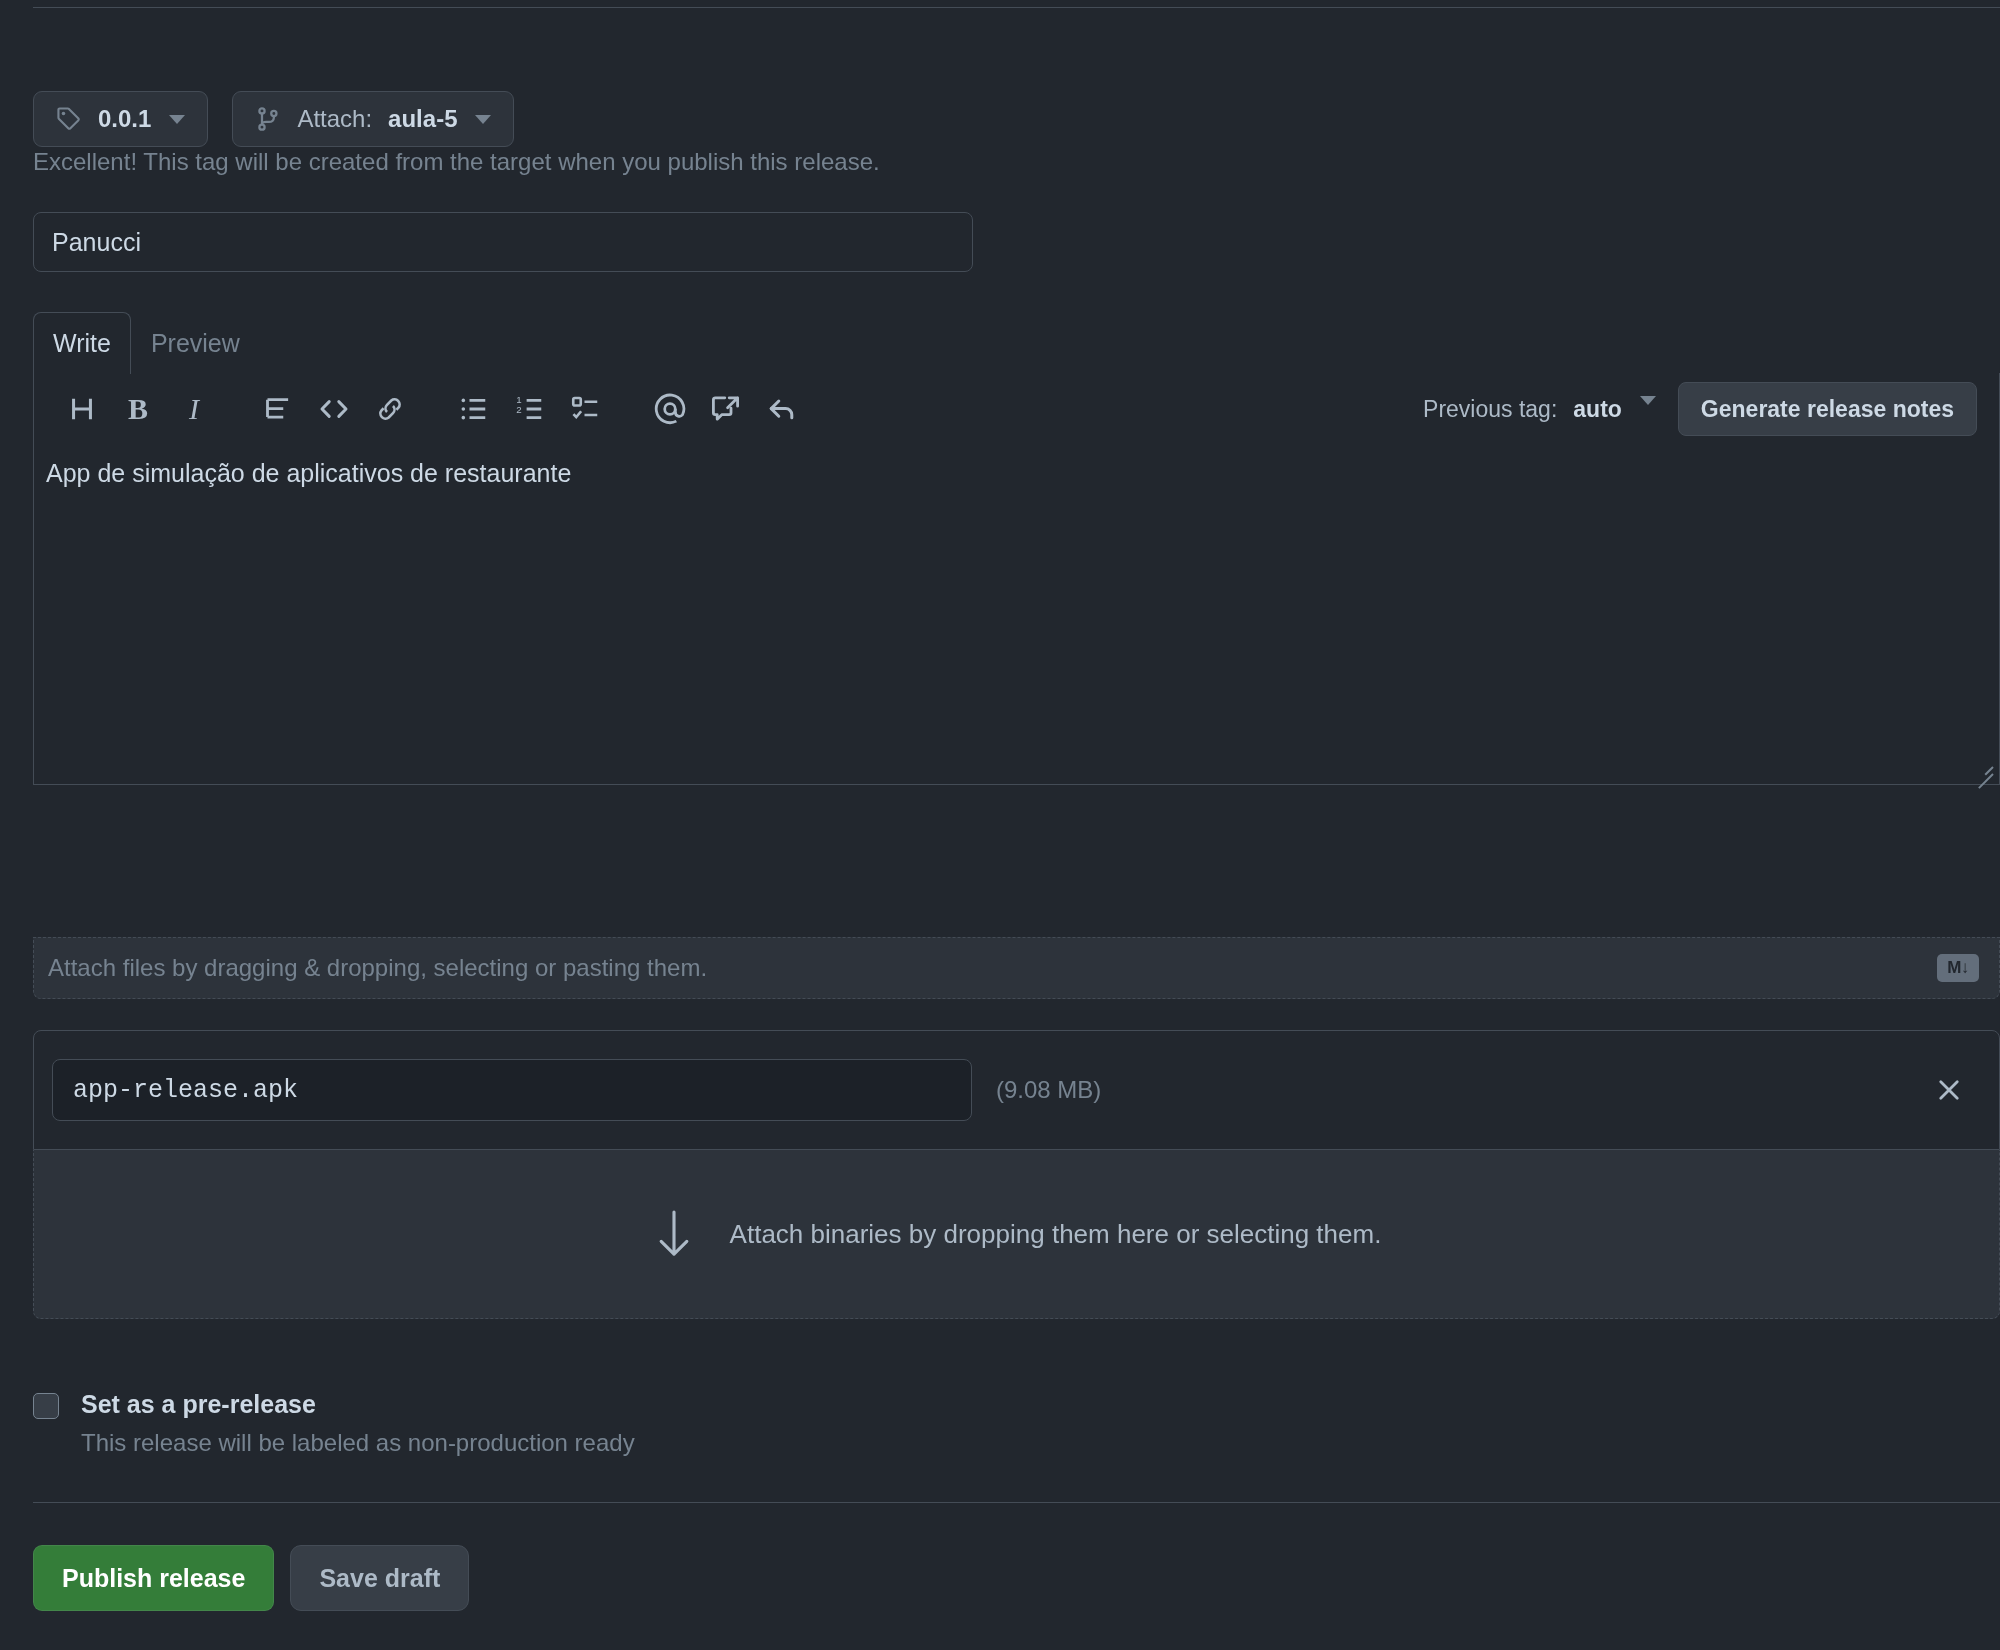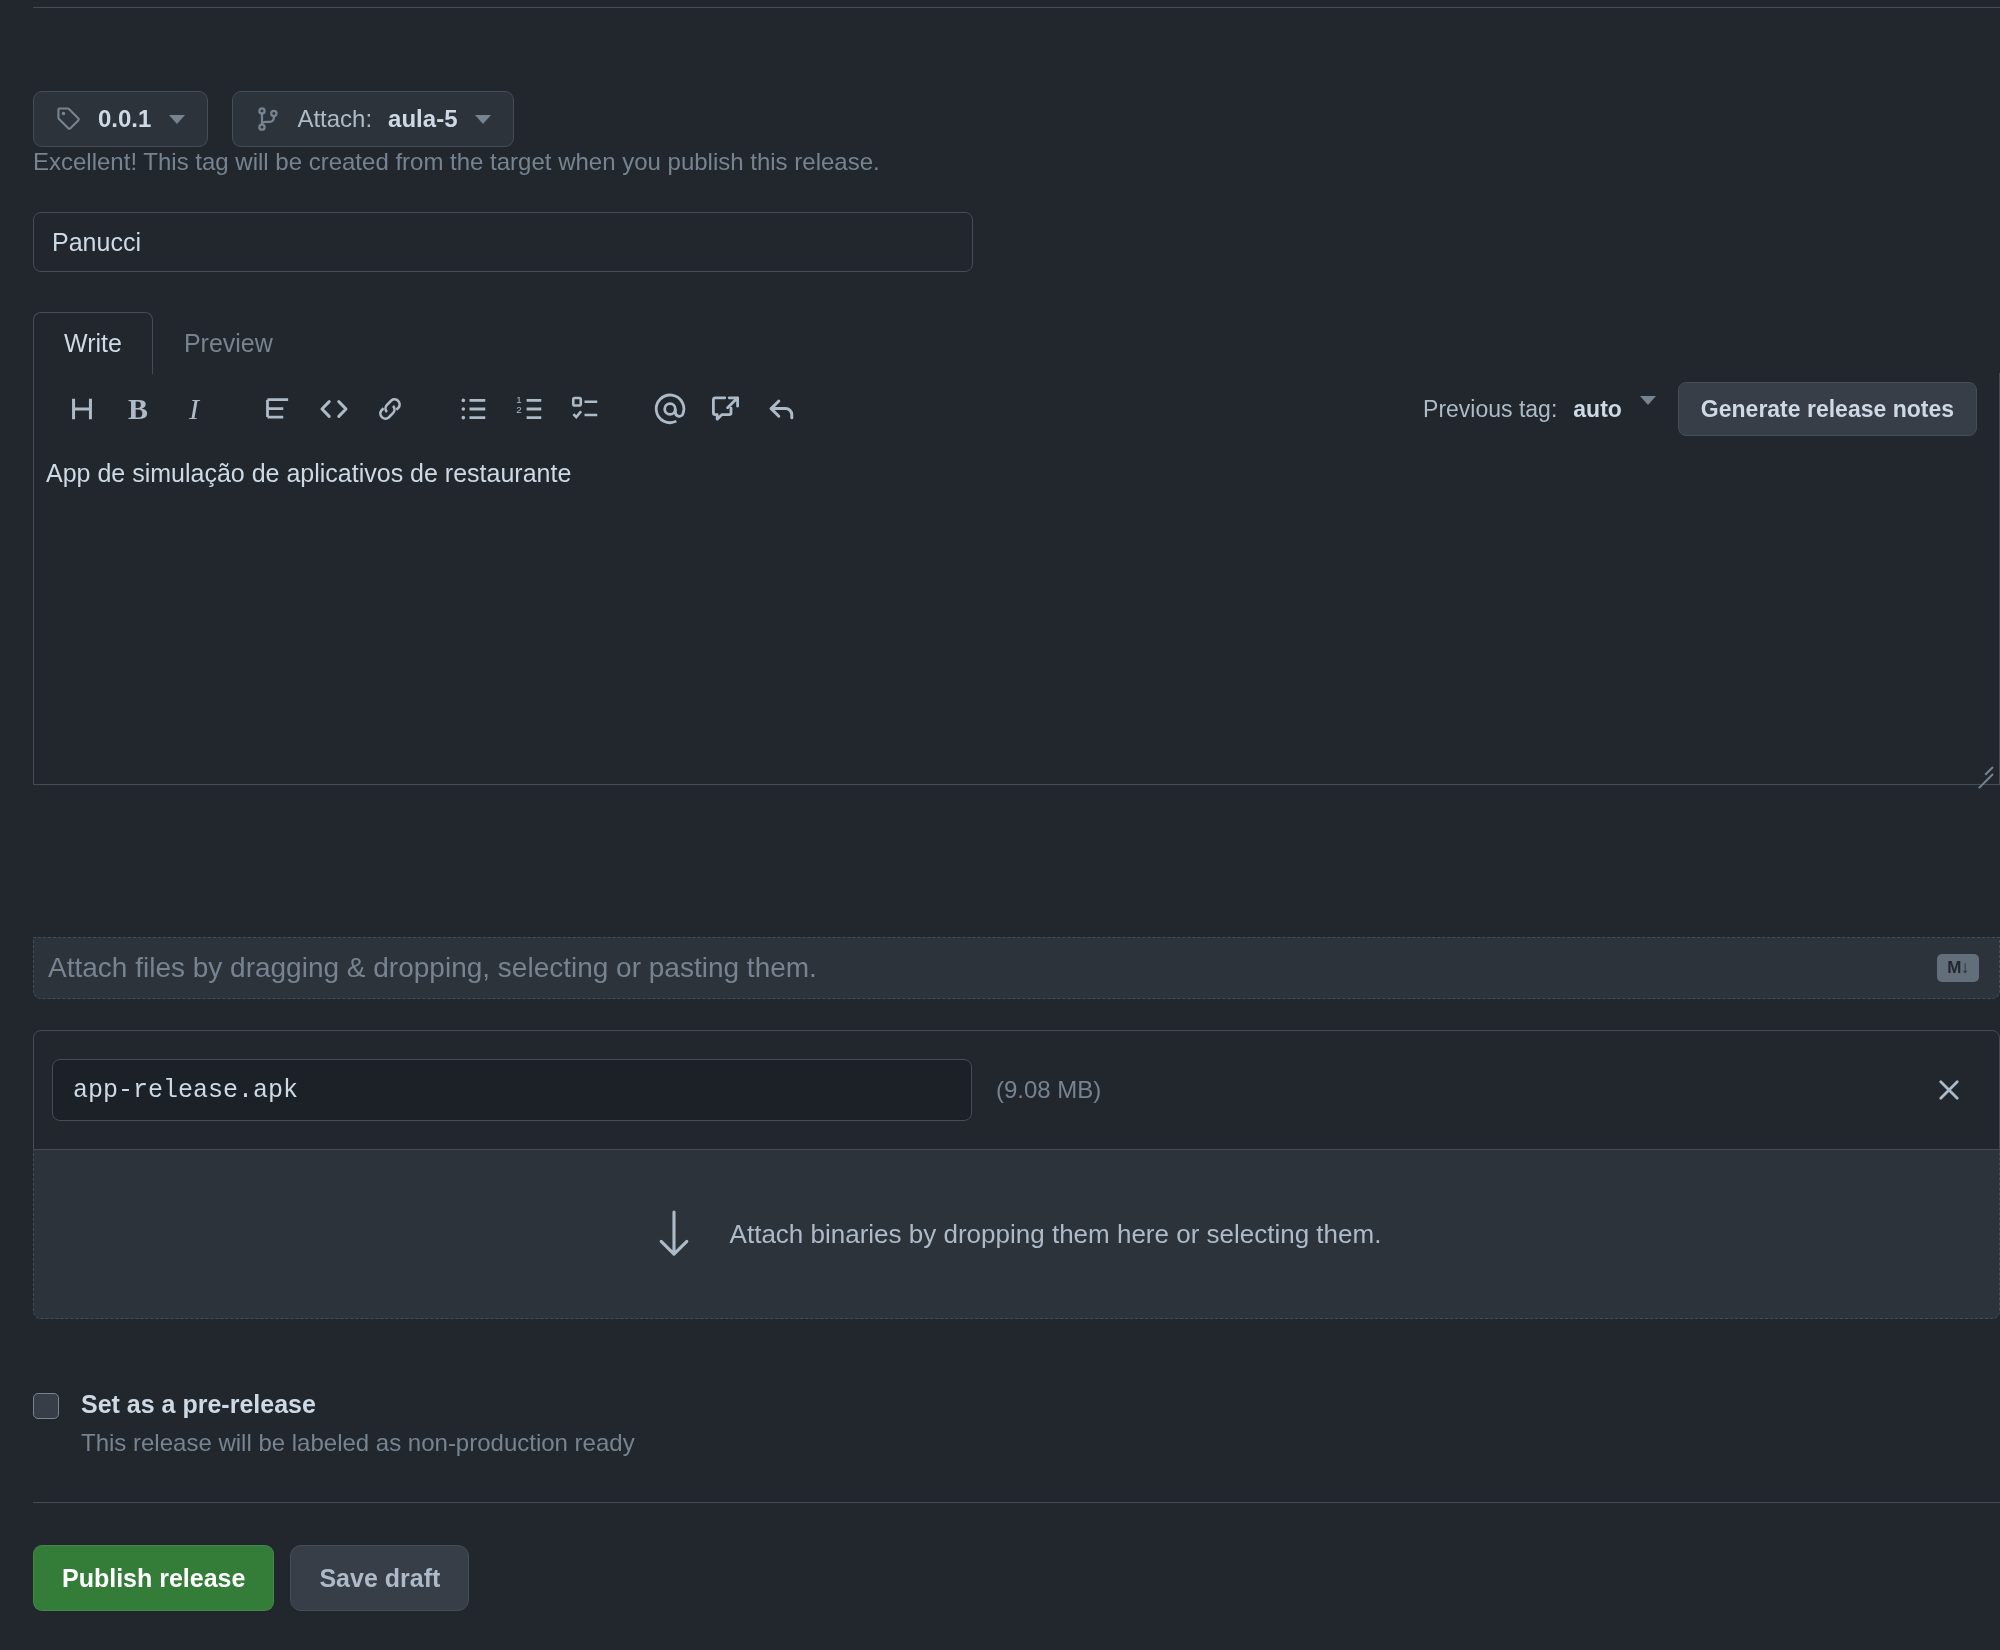--- a/index.html
+++ b/index.html
@@ -56,21 +56,21 @@
     color: #cdd9e5; font-size: 25px; font-family: "Liberation Sans", sans-serif;
     padding: 0 18px; outline: none;
   }
 
   
   .tabs {
     position: absolute; left: 33px; top: 312px;
     display: flex; align-items: flex-end; height: 62px;
   }
   .tab {
-    height: 62px; padding: 0 30px;
+    height: 62px; padding: 0 19px;
     display: flex; align-items: center;
     font-size: 25px; color: #768390; cursor: pointer;
     border: 1px solid transparent; border-bottom: none;
     border-radius: 8px 8px 0 0;
   }
   .tab.active {
     background: #22272e; color: #cdd9e5;
     border-color: #444c56;
   }
   .tabs-underline {
@@ -138,21 +138,21 @@
   
   .attach-foot {
     position: absolute; left: 33px; top: 937px;
     width: 1967px; height: 62px;
     border: 1px dashed #444c56; border-top: 1px dashed #444c56;
     border-radius: 0 0 8px 8px;
     background: #2d333b;
     display: flex; align-items: center;
   }
   .attach-foot .af-text {
-    margin-left: 14px; font-size: 28px; color: #768390;
+    margin-left: 14px; font-size: 24px; color: #768390;
   }
   .md-badge {
     margin-left: auto; margin-right: 20px;
     width: 42px; height: 28px; border-radius: 5px; background: #636e7b;
     display: flex; align-items: center; justify-content: center;
     color: #22272e; font-size: 17px; font-weight: 700;
     font-family: "Liberation Sans", sans-serif; letter-spacing: -0.5px;
   }
 
   

